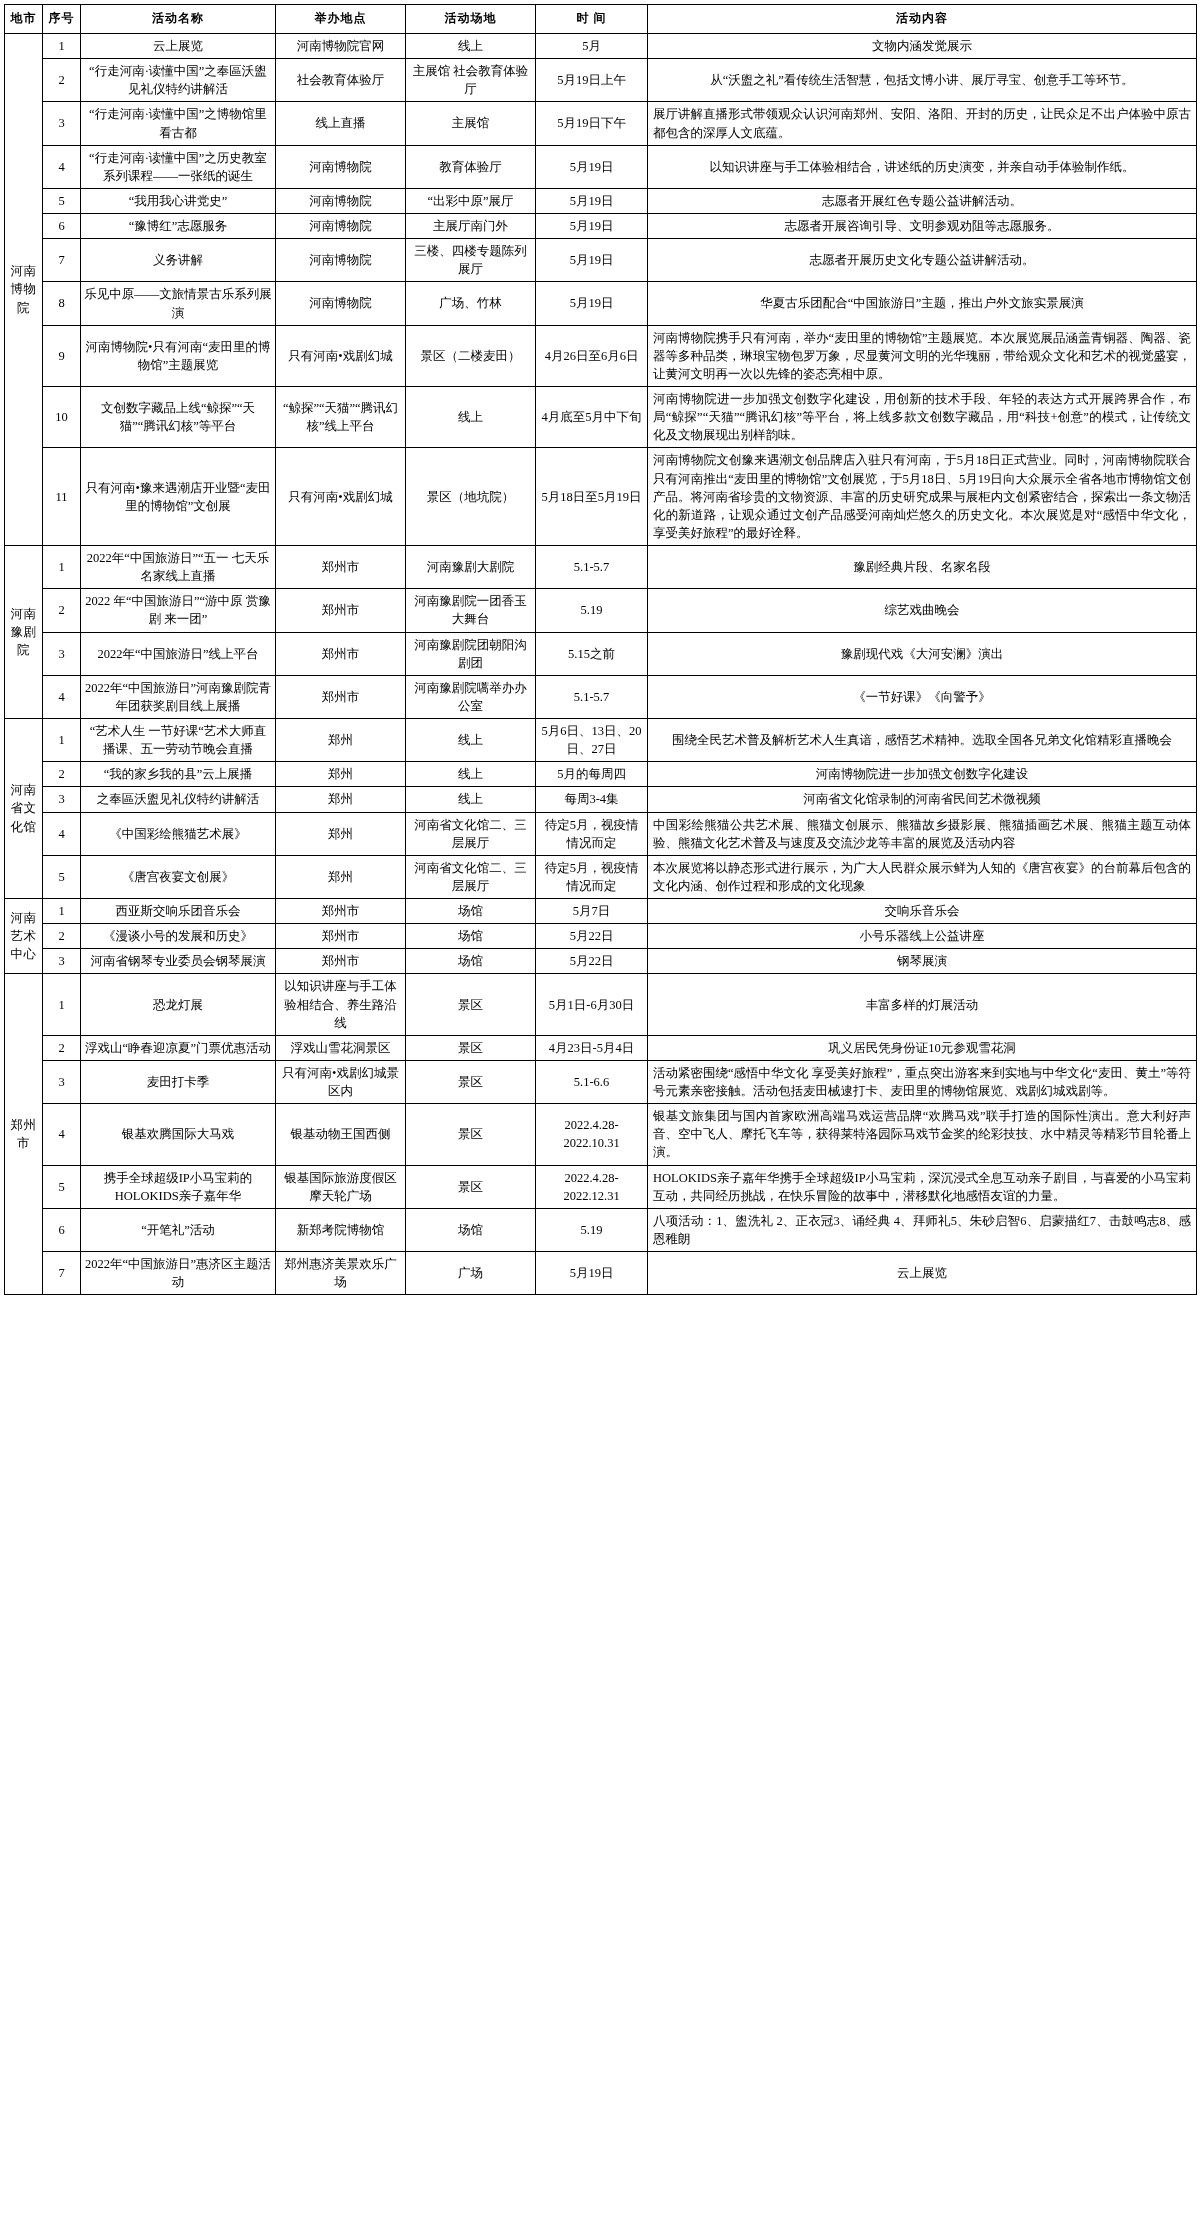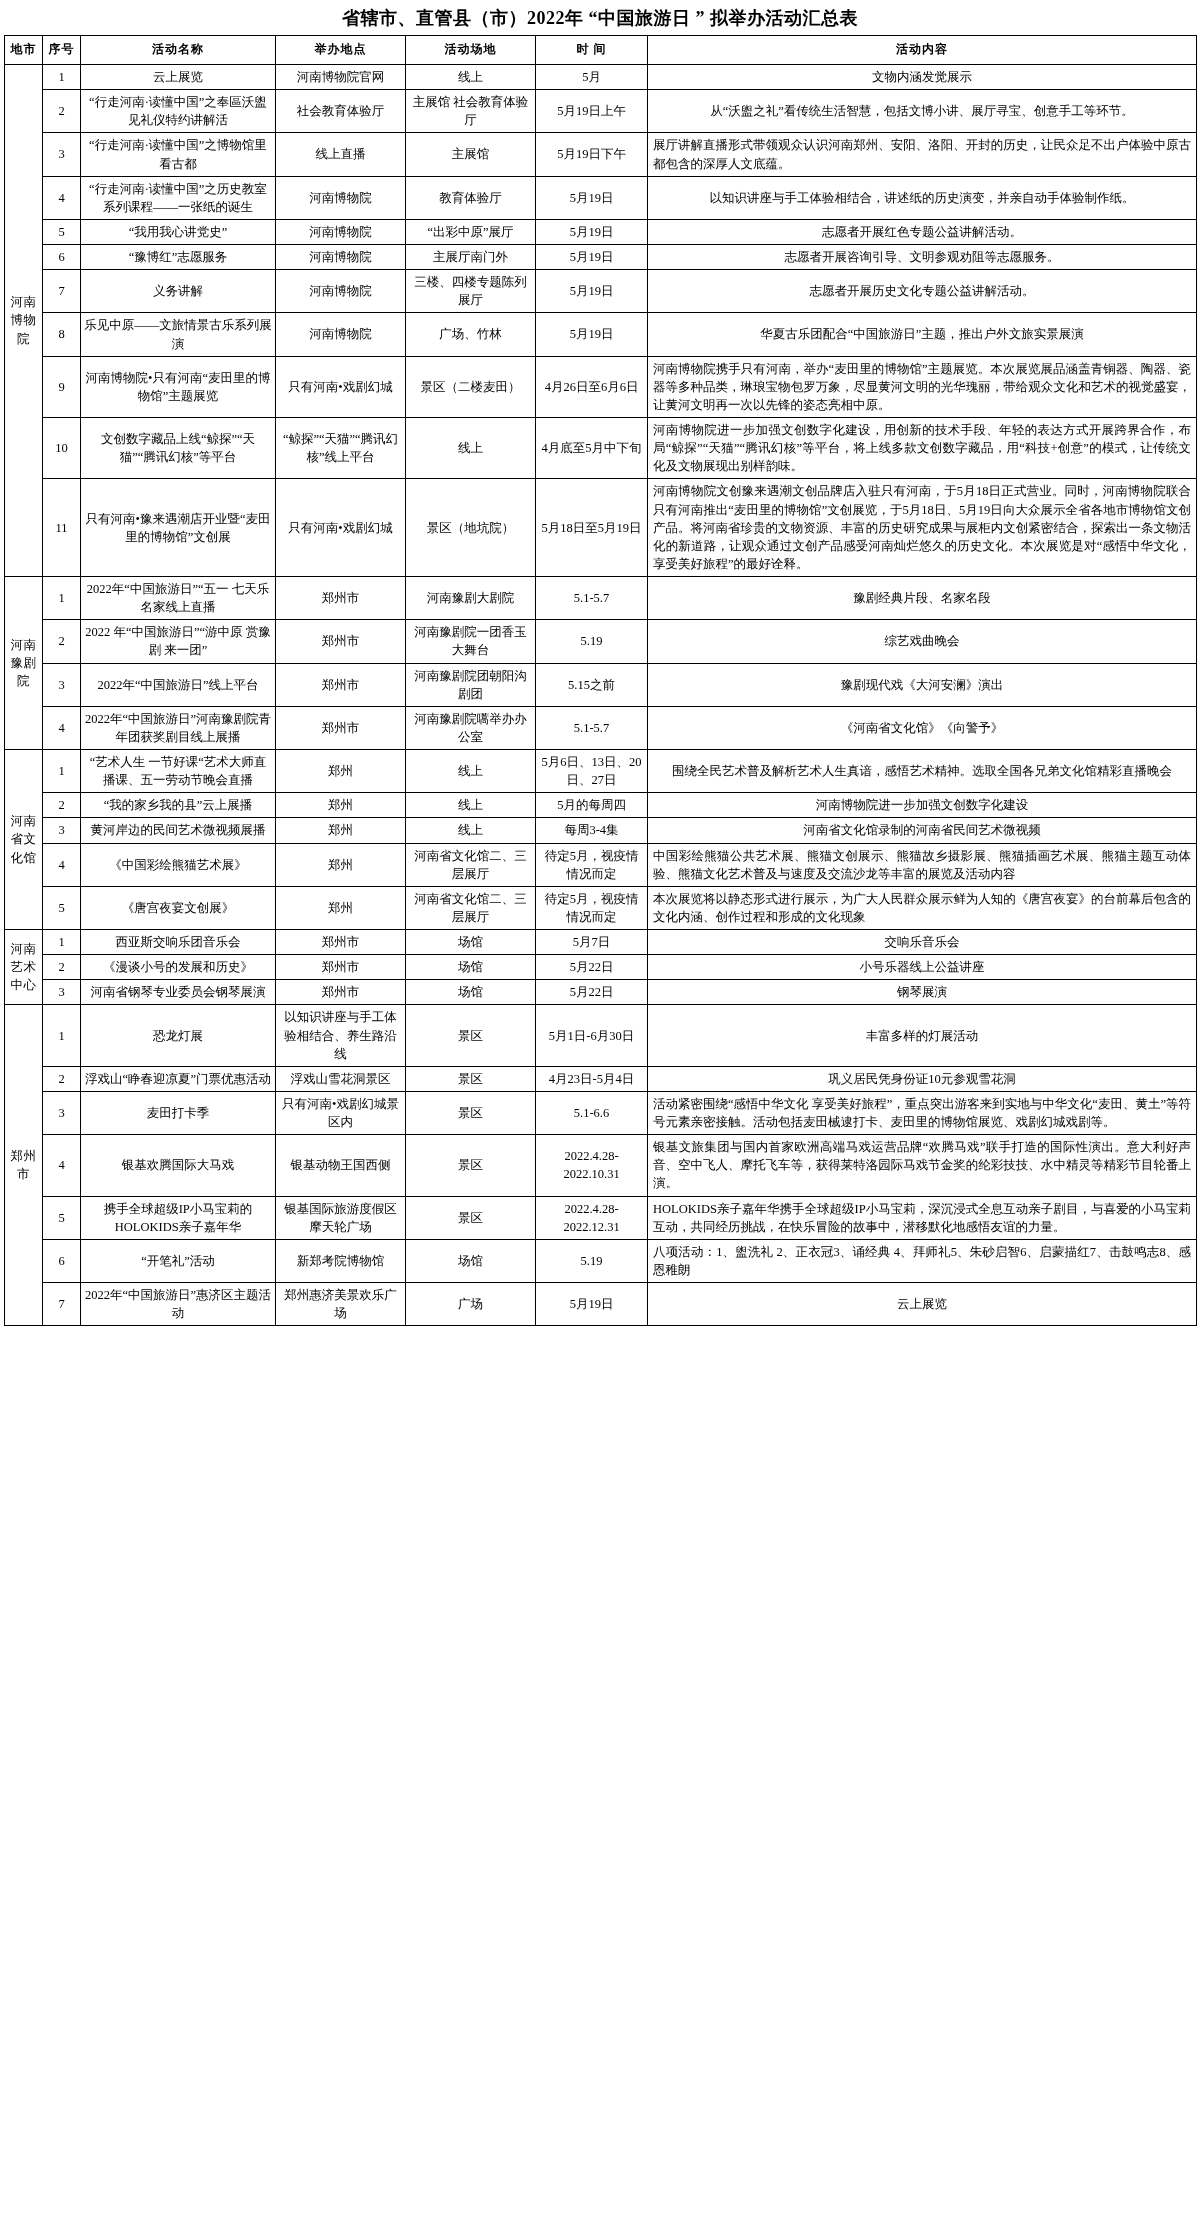--- a/index.html
+++ b/index.html
@@ -66,21 +66,20 @@
   col.c-name  { width: 195px; }
   col.c-place { width: 130px; }
   col.c-venue { width: 130px; }
   col.c-time  { width: 112px; }
   col.c-cont  { width: 549px; }
 </style>
 </head>
 <body>
 
 <div class="page">
-  <div class="doc-title">省辖市、直管县（市）2022年 “中国旅游日 ” 拟举办活动汇总表</div>
 
   <table class="main">
     <colgroup>
       <col class="c-group">
         <col class="c-num">
         <col class="c-name">
         <col class="c-place">
         <col class="c-venue">
         <col class="c-time">
         <col class="c-cont">
@@ -210,42 +209,42 @@
           <td>河南豫剧院团朝阳沟剧团</td>
           <td>5.15之前</td>
           <td class="content">豫剧现代戏《大河安澜》演出</td>
         </tr>
         <tr>
           <td class="num">4</td>
           <td class="name">2022年“中国旅游日”河南豫剧院青年团获奖剧目线上展播</td>
           <td>郑州市</td>
           <td>河南豫剧院嚆举办办公室</td>
           <td>5.1-5.7</td>
-          <td class="content">《河南省文化馆》《向警予》</td>
+          <td class="content">《一节好课》《向警予》</td>
         </tr>
         <tr>
           <td class="group" rowspan="5">河南省文化馆</td>
           <td class="num">1</td>
           <td class="name">“艺术人生 一节好课“艺术大师直播课、五一劳动节晚会直播</td>
           <td>郑州</td>
           <td>线上</td>
           <td>5月6日、13日、20日、27日</td>
           <td class="content">围绕全民艺术普及解析艺术人生真谙，感悟艺术精神。选取全国各兄弟文化馆精彩直播晚会</td>
         </tr>
         <tr>
           <td class="num">2</td>
           <td class="name">“我的家乡我的县”云上展播</td>
           <td>郑州</td>
           <td>线上</td>
           <td>5月的每周四</td>
           <td class="content">河南博物院进一步加强文创数字化建设</td>
         </tr>
         <tr>
           <td class="num">3</td>
-          <td class="name">黄河岸边的民间艺术微视频展播</td>
+          <td class="name">之奉區沃盥见礼仪特约讲解活</td>
           <td>郑州</td>
           <td>线上</td>
           <td>每周3-4集</td>
           <td class="content">河南省文化馆录制的河南省民间艺术微视频</td>
         </tr>
         <tr>
           <td class="num">4</td>
           <td class="name">《中国彩绘熊猫艺术展》</td>
           <td>郑州</td>
           <td>河南省文化馆二、三层展厅</td>

